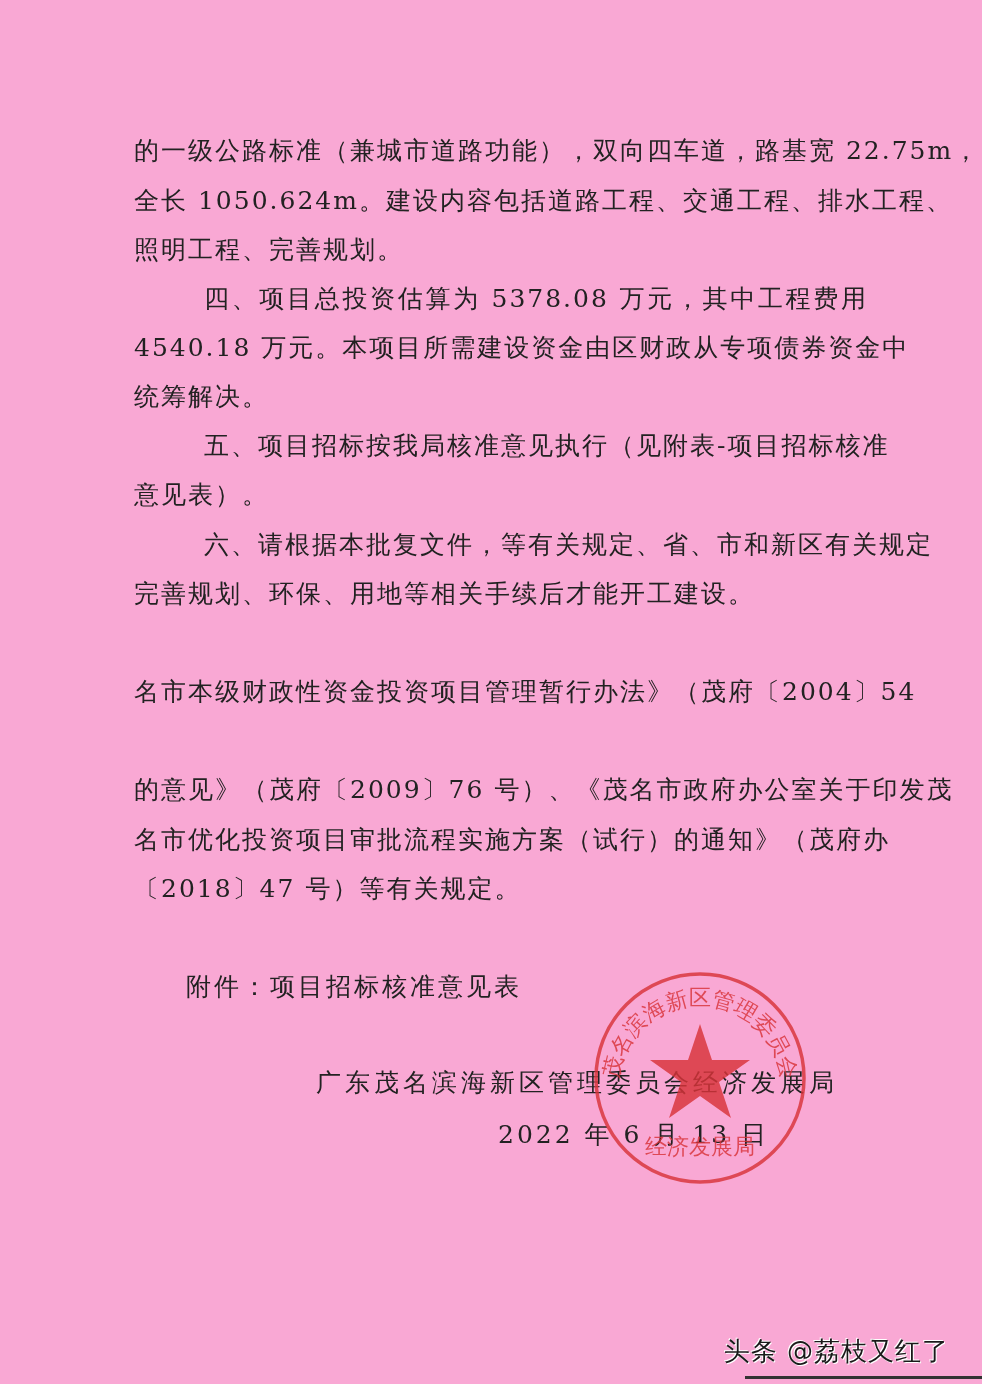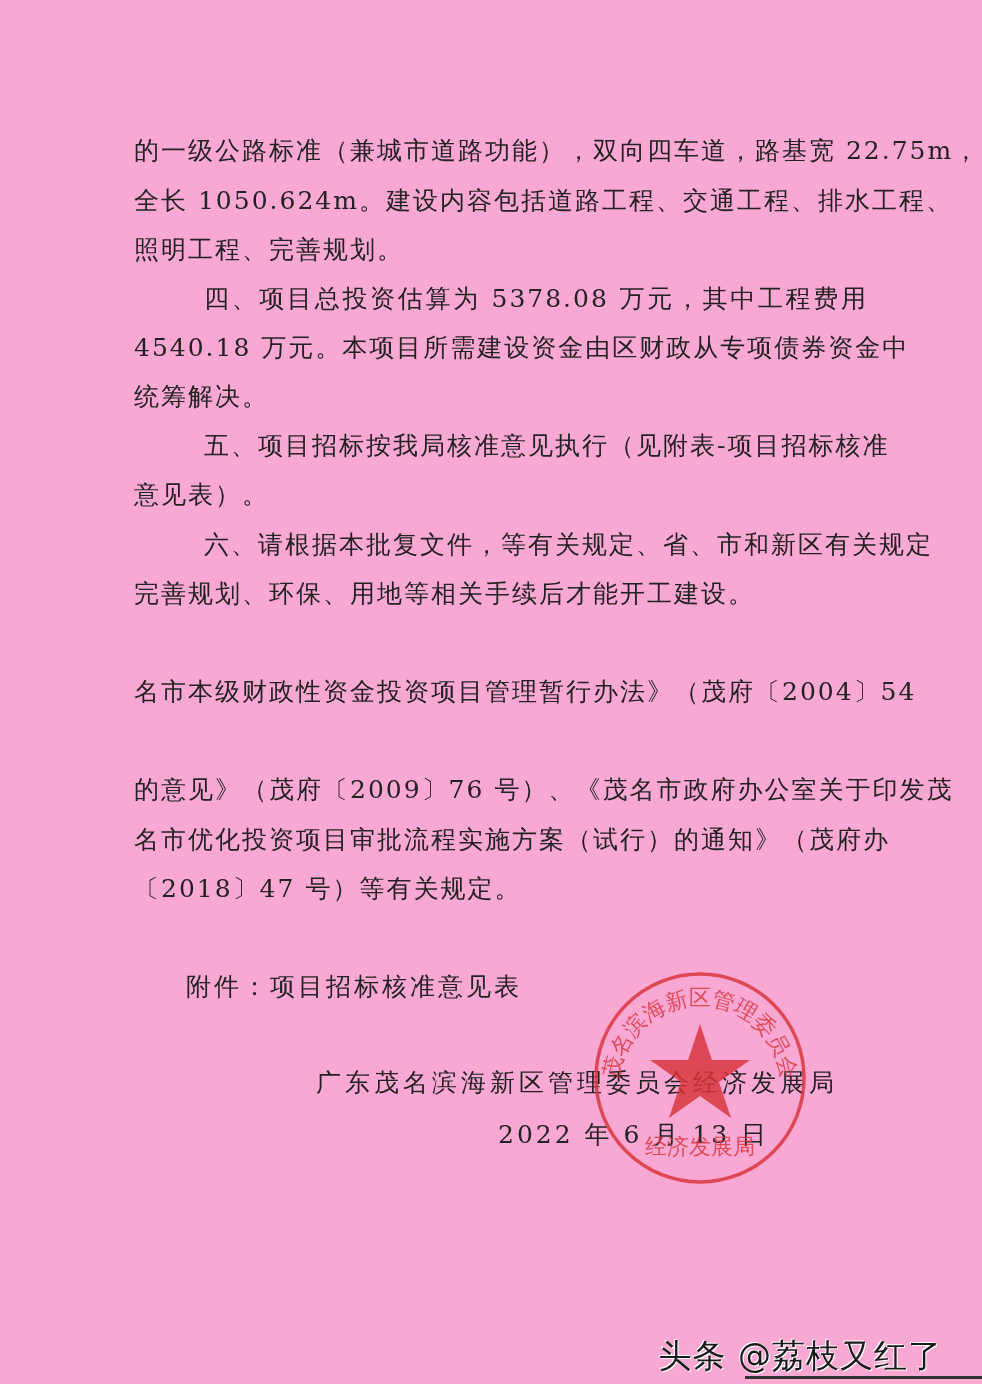--- a/index.html
+++ b/index.html
@@ -12,22 +12,22 @@
     position: absolute; left: 134px; width: 716px; font-size: 25px; line-height: 30px;
     white-space: nowrap; letter-spacing: 2px; color: #222;
   }
   .just { text-align: justify; text-align-last: justify; }
   .indent { left: 204px; width: 664px; }
   .attach { position: absolute; left: 186px; top: 970px; font-size: 25px; letter-spacing: 3px; white-space: nowrap; color: #222; font-family: Liberation Mono, monospace; }
   .signer { position: absolute; left: 316px; top: 1066px; font-size: 25px; letter-spacing: 4px; white-space: nowrap; color: #222; }
   .date { position: absolute; left: 498px; top: 1118px; font-size: 25px; letter-spacing: 3px; white-space: nowrap; color: #222; }
   .stamp { position: absolute; left: 590px; top: 968px; width: 220px; height: 220px; opacity: 0.82; }
   .watermark {
-    position: absolute; right: 40px; top: 1334px; font-family: "DejaVu Sans", sans-serif;
-    font-size: 33px; color: #1a1a1a; letter-spacing: 1px; white-space: nowrap;
+    position: absolute; right: 33px; top: 1334px; font-family: "DejaVu Sans", sans-serif;
+    font-size: 26px; color: #1a1a1a; letter-spacing: 1px; white-space: nowrap;
     text-shadow: 1px 1px 0 #fff, -1px -1px 0 #fff;
   }
   .bottom-rule { position: absolute; left: 745px; right: 0; top: 1376px; height: 3px; background: #333; }
 </style>
 </head>
 <body>
 
 <div class="page">
 
   <div class="line just" style="top:136px">的一级公路标准（兼城市道路功能），双向四车道，路基宽 22.75m，</div>

